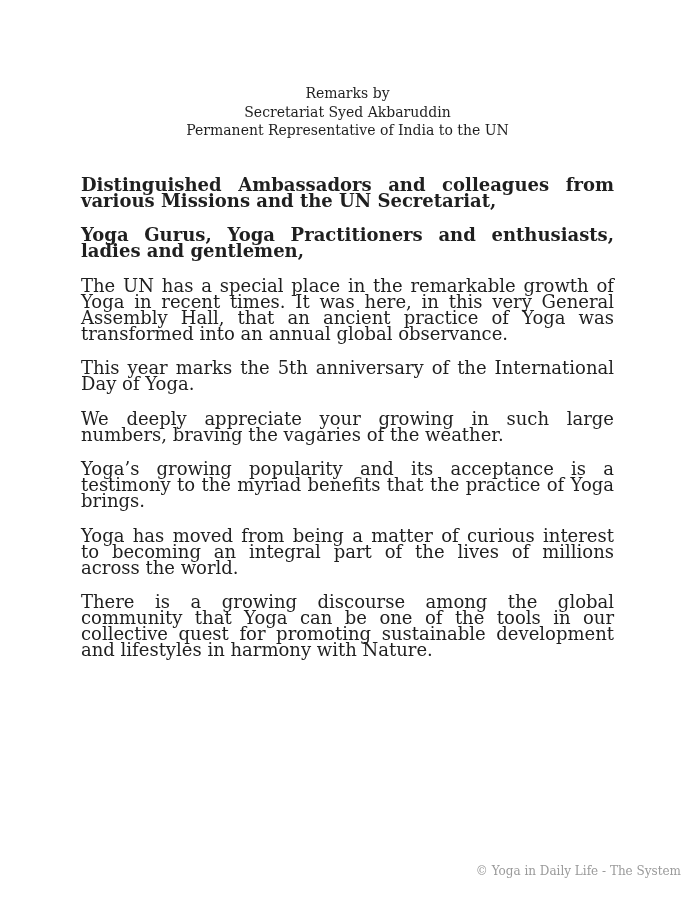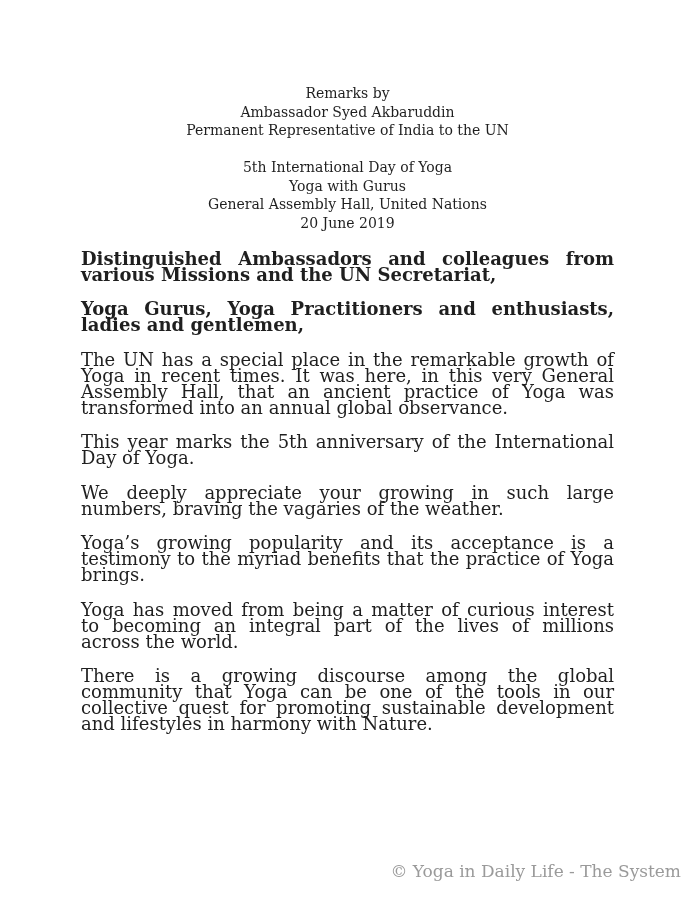--- a/index.html
+++ b/index.html
@@ -41,46 +41,40 @@
     line-height: 16px;
     text-align: justify;
   }
   .body-block p.bold {
     font-weight: bold;
   }
   .footer {
     position: absolute;
     right: 14px;
     bottom: 22px;
-    font-size: 17px;
+    font-size: 12px;
     line-height: 14px;
     color: #9a9a9a;
     text-align: right;
   }
 </style>
 </head>
 <body>
 
 <div class="page">
   <div class="content">
 
     <div class="header-block">
       <p>Remarks by</p>
-      <p>Ambassador Syed Akbaruddin</p>
+      <p>Secretariat Syed Akbaruddin</p>
       <p>Permanent Representative of India to the UN</p>
     </div>
 
     <div class="spacer"></div>
 
-    <div class="header-block">
-      <p>5th International Day of Yoga</p>
-      <p>Yoga with Gurus</p>
-      <p>General Assembly Hall, United Nations</p>
-      <p>20 June 2019</p>
-    </div>
 
     <div class="body-block">
       <p class="bold">Distinguished Ambassadors and colleagues from various Missions and the UN Secretariat,</p>
       <p class="bold">Yoga Gurus, Yoga Practitioners and enthusiasts, ladies and gentlemen,</p>
       <p>The UN has a special place in the remarkable growth of Yoga in recent times. It was here, in this very General Assembly Hall, that an ancient practice of Yoga was transformed into an annual global observance.</p>
       <p>This year marks the 5th anniversary of the International Day of Yoga.</p>
       <p>We deeply appreciate your growing in such large numbers, braving the vagaries of the weather.</p>
       <p>Yoga’s growing popularity and its acceptance is a testimony to the myriad benefits that the practice of Yoga brings.</p>
       <p>Yoga has moved from being a matter of curious interest to becoming an integral part of the lives of millions across the world.</p>
       <p>There is a growing discourse among the global community that Yoga can be one of the tools in our collective quest for promoting sustainable development and lifestyles in harmony with Nature.</p>

